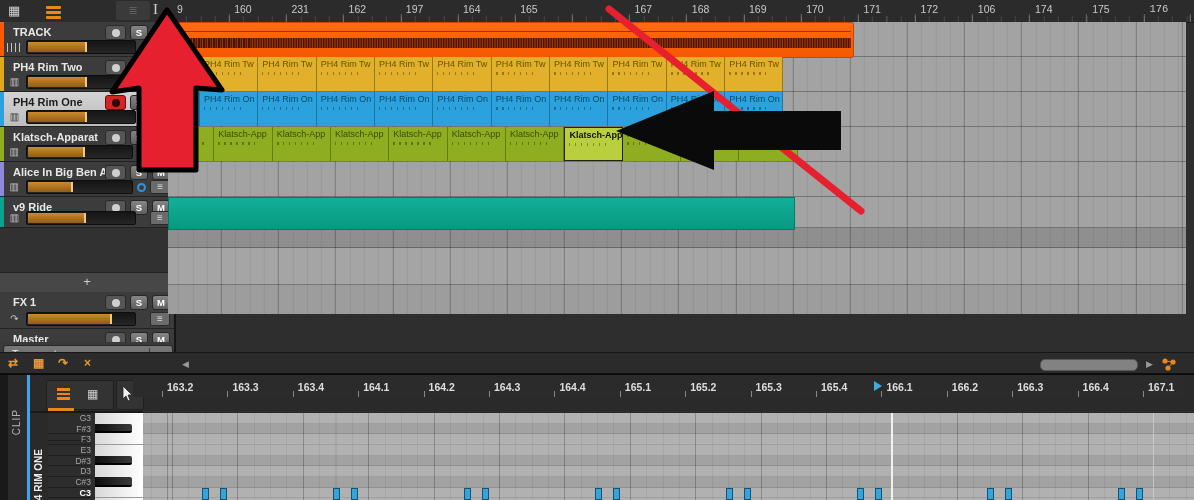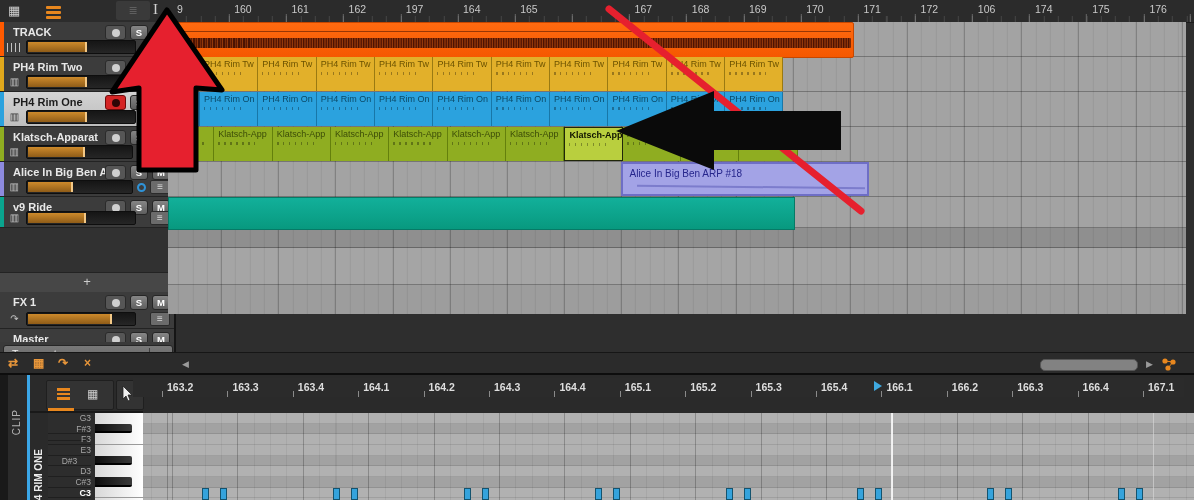--- a/index.html
+++ b/index.html
@@ -134,36 +134,36 @@
         <i></i>
         <i></i>
       </span>
     <span id="hpanel" class="abs">≣</span>
     <span class="hico" style="left:153px;top:1px;font-size:15px;font-family:'Liberation Serif',serif;">I</span>
     <span class="hico" style="left:166px;top:7px;font-size:7px;color:#8a8a8a;">▾</span>
   </div>
   <div class="abs" id="topruler">
       <div class="rlabel" style="left: 1px;">9</div>
       <div class="rlabel" style="left: 58.2px;">160</div>
-      <div class="rlabel" style="left: 115.4px;">161</div>
+      <div class="rlabel" style="left: 115.4px;">231</div>
       <div class="rlabel" style="left: 172.6px;">162</div>
       <div class="rlabel" style="left: 229.8px;">197</div>
       <div class="rlabel" style="left: 287px;">164</div>
       <div class="rlabel" style="left: 344.2px;">165</div>
       <div class="rlabel" style="left: 398px; margin-top: 20px;">166</div>
       <div class="rlabel" style="left: 458.6px;">167</div>
       <div class="rlabel" style="left: 515.8px;">168</div>
       <div class="rlabel" style="left: 573px;">169</div>
       <div class="rlabel" style="left: 630.2px;">170</div>
       <div class="rlabel" style="left: 687.4px;">171</div>
       <div class="rlabel" style="left: 744.6px;">172</div>
       <div class="rlabel" style="left: 801.8px;">106</div>
       <div class="rlabel" style="left: 859px;">174</div>
       <div class="rlabel" style="left: 916.2px;">175</div>
-      <div class="rlabel" style="left: 973.4px;">176</div>
+      <div class="rlabel" style="left: 973.4px; font-family: Liberation Mono, monospace;">176</div>
     </div>
 
   <div class="abs" id="trackpanel">
       <div class="trow" style="top: 0px; height: 35px;">
         <div class="strip" style="background: rgb(255, 90, 0);"></div>
         <div class="tname">TRACK</div>
         <div class="btns">
           <div class="rec">
             <i></i>
           </div>
@@ -359,24 +359,20 @@
       <div class="clip midi" style="left: 46.3px; width: 58.35px; top: 105px; height: 34px; background: rgb(143, 173, 33); border-right: 1px solid rgb(100, 128, 12); color: rgb(60, 76, 8);">Klatsch-App</div>
       <div class="clip midi" style="left: 104.65px; width: 58.35px; top: 105px; height: 34px; background: rgb(143, 173, 33); border-right: 1px solid rgb(100, 128, 12); color: rgb(60, 76, 8);">Klatsch-App</div>
       <div class="clip midi" style="left: 163px; width: 58.35px; top: 105px; height: 34px; background: rgb(143, 173, 33); border-right: 1px solid rgb(100, 128, 12); color: rgb(60, 76, 8);">Klatsch-App</div>
       <div class="clip midi" style="left: 221.35px; width: 58.35px; top: 105px; height: 34px; background: rgb(143, 173, 33); border-right: 1px solid rgb(100, 128, 12); color: rgb(60, 76, 8);">Klatsch-App</div>
       <div class="clip midi" style="left: 279.7px; width: 58.35px; top: 105px; height: 34px; background: rgb(143, 173, 33); border-right: 1px solid rgb(100, 128, 12); color: rgb(60, 76, 8);">Klatsch-App</div>
       <div class="clip midi" style="left: 338.05px; width: 58.35px; top: 105px; height: 34px; background: rgb(143, 173, 33); border-right: 1px solid rgb(100, 128, 12); color: rgb(60, 76, 8);">Klatsch-App</div>
       <div class="clip midi" style="left: 396.4px; width: 58.35px; top: 105px; height: 34px; background: rgb(185, 207, 62); border: 1px solid rgb(32, 38, 10); color: rgb(16, 20, 0); font-weight: 700;">Klatsch-App</div>
       <div class="clip midi" style="left: 454.75px; width: 58.35px; top: 105px; height: 34px; background: rgb(143, 173, 33); border-right: 1px solid rgb(100, 128, 12); color: rgb(60, 76, 8);">Klatsch-App</div>
       <div class="clip midi" style="left: 513.1px; width: 58.35px; top: 105px; height: 34px; background: rgb(143, 173, 33); border-right: 1px solid rgb(100, 128, 12); color: rgb(60, 76, 8);">Klatsch-App</div>
       <div class="clip midi" style="left: 571.45px; width: 58.35px; top: 105px; height: 34px; background: rgb(143, 173, 33); border-right: 1px solid rgb(100, 128, 12); color: rgb(60, 76, 8);">Klatsch-App</div>
-      <div class="abs" id="aliceclip" style="left: 452.5px; top: 140px; width: 248px; height: 34px;">
-        <div id="alicelabel">Alice In Big Ben ARP #18</div>
-        <div id="squiggle"></div>
-      </div>
       <div class="abs" id="tealclip" style="left: 0px; top: 175px; width: 625px; height: 31px;"></div>
     </div>
 
   <div class="abs" id="toolbar">
     <span class="scrollarrow" style="left:182px;">◀</span>
     <div id="scrollpill"></div>
     <span class="scrollarrow" style="left:1146px;">▶</span>
     <svg class="abs" style="left:1160px;top:4px;" width="18" height="15">
       <circle cx="5" cy="4" r="2.6" fill="#e8871e"></circle>
         <circle cx="13" cy="5" r="2.6" fill="#e8871e"></circle>
@@ -446,21 +442,21 @@
         <div class="btick" style="left: 944.6px;"></div>
         <div class="blabel" style="left: 949.6px;">166.4</div>
         <div class="btick" style="left: 1010px;"></div>
         <div class="blabel" style="left: 1015px;">167.1</div>
       </div>
     <div class="abs" id="keylabels">
         <div class="klabel" style="top: 0px; height: 28px; line-height: 10.65px;">G3</div>
         <div class="klabel" style="top: 10.65px; height: 10.65px; line-height: 10.65px;">F#3</div>
         <div class="klabel" style="top: 21.3px; height: 10.65px; line-height: 10.65px;">F3</div>
         <div class="klabel" style="top: 31.95px; height: 10.65px; line-height: 10.65px;">E3</div>
-        <div class="klabel" style="top: 42.6px; height: 10.65px; line-height: 10.65px; text-align: center;">D#3</div>
+        <div class="klabel" style="top: 42.6px; height: 10.65px; line-height: 10.65px;">D#3</div>
         <div class="klabel" style="top: 53.25px; height: 10.65px; line-height: 10.65px;">D3</div>
         <div class="klabel" style="top: 63.9px; height: 10.65px; line-height: 10.65px;">C#3</div>
         <div class="klabel c" style="top: 74.55px; height: 10.65px; line-height: 10.65px;">C3</div>
       </div>
     <div class="abs" id="keys">
         <div class="blackkey" style="top: 10.65px; height: 9.65px;"></div>
         <div class="blackkey" style="top: 42.6px; height: 9.65px;"></div>
         <div class="blackkey" style="top: 63.9px; height: 9.65px;"></div>
         <div class="wksep" style="top: 30.95px;"></div>
         <div class="wksep" style="top: 84.2px;"></div>

